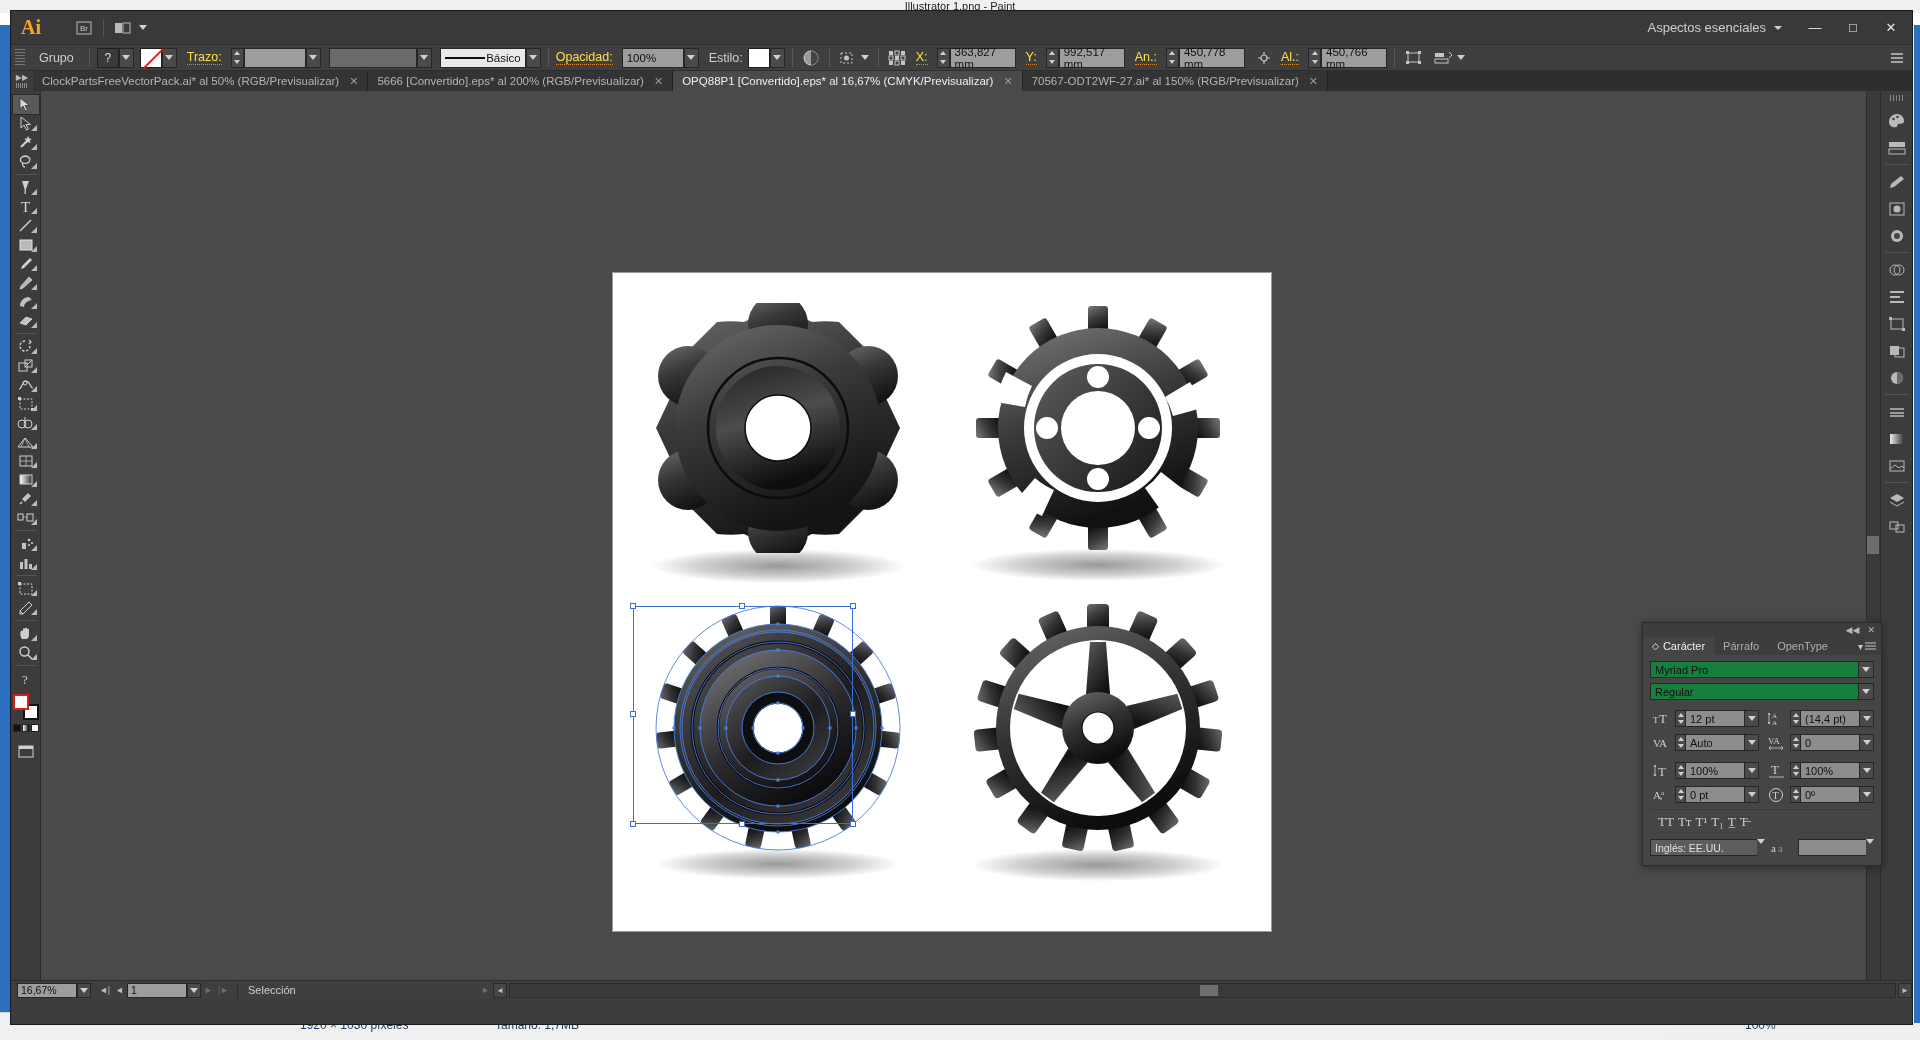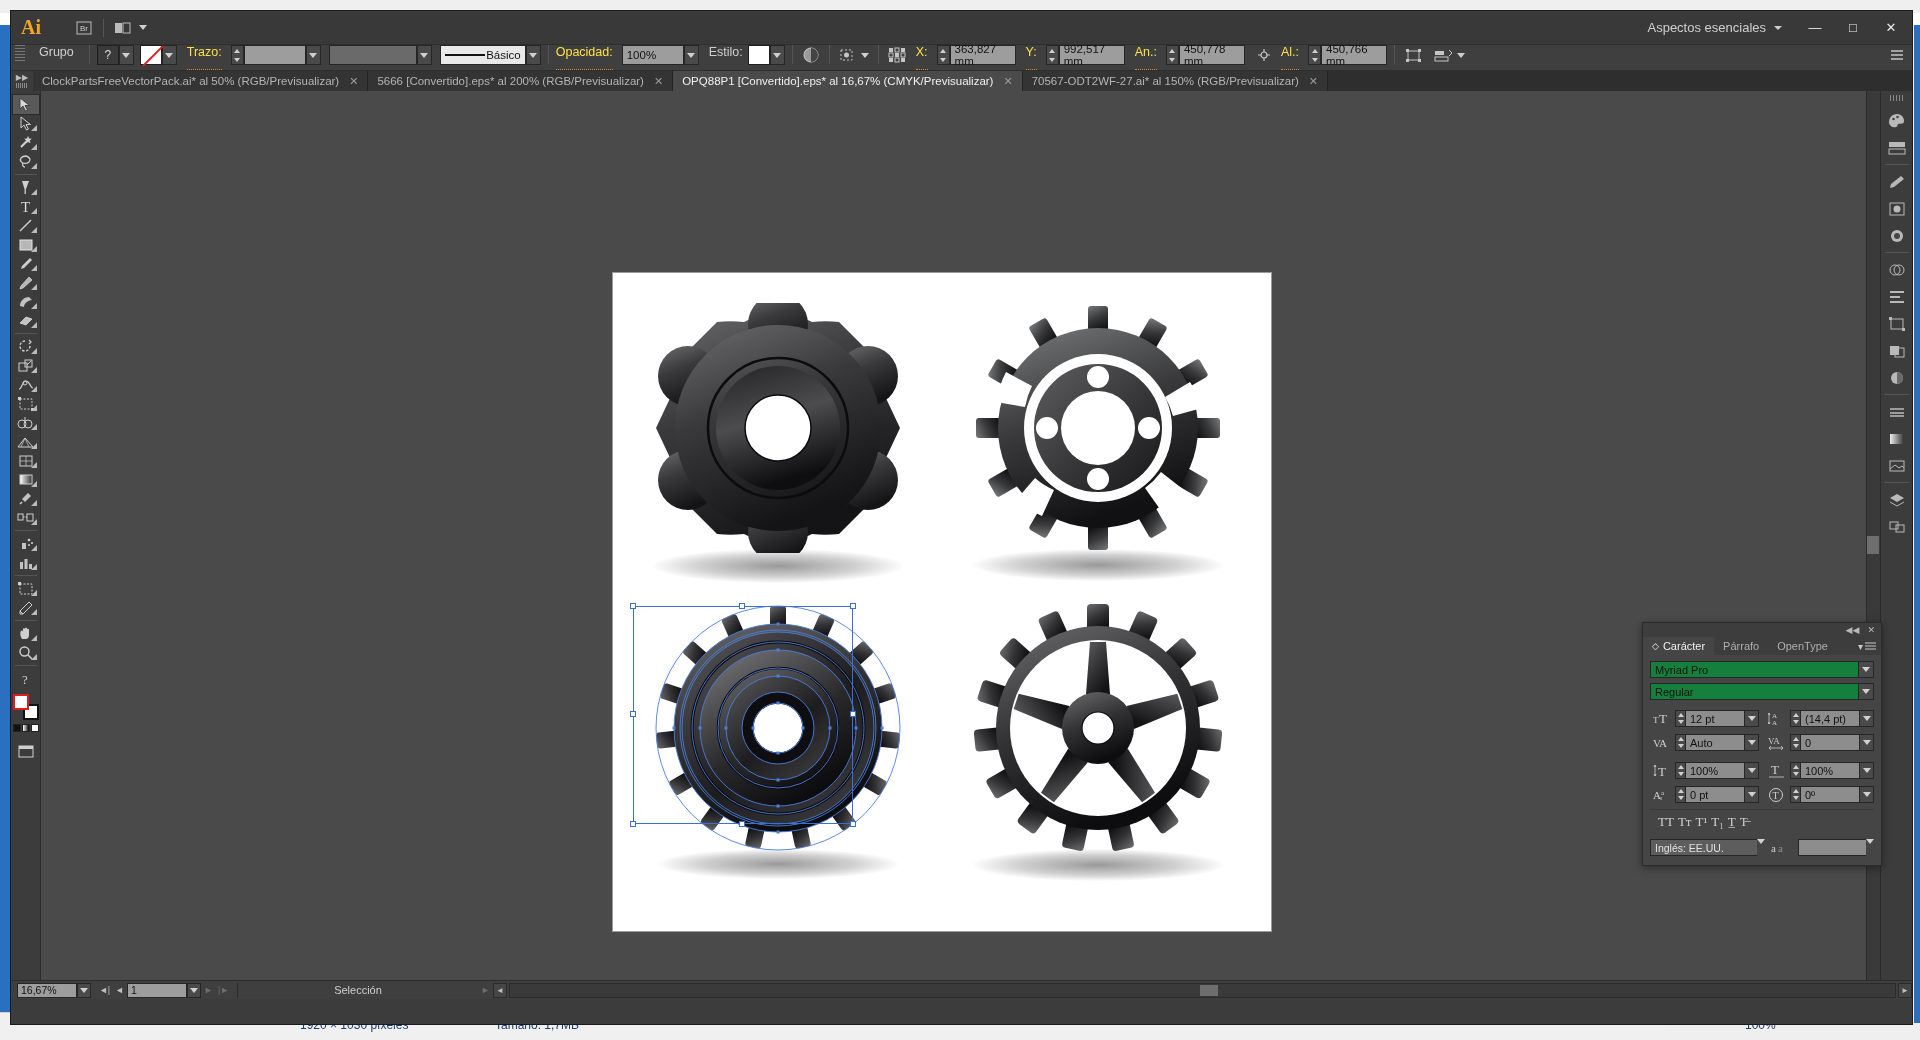--- a/index.html
+++ b/index.html
@@ -35,21 +35,21 @@
   .ws-label { color:#cfcfcf; font-size:13px; padding:0 8px; }
   .ws-caret { border-left:4px solid transparent; border-right:4px solid transparent; border-top:4px solid #cfcfcf; margin-right:14px;}
   .wbtn { width:38px; height:26px; display:flex; align-items:center; justify-content:center; color:#e8e8e8; font-size:13px;}
   .sep-v { width:1px; height:18px; background:#555; margin:0 4px;}
 
   .doc-icons { display:flex; align-items:center; gap:4px; padding:0 8px;}
   .docicon { width:22px;height:20px; display:flex;align-items:center;justify-content:center;}
 
   
   .controlbar { height:27px; background:#3f3f3f; border-top:1px solid #2e2e2e; border-bottom:1px solid #2e2e2e;
-                display:flex; padding-left:4px; gap:0; }
+                display:flex; align-items:center; padding-left:4px; gap:0; }
   .grip { width:10px; height:18px; margin-right:6px;
           background:repeating-linear-gradient(to bottom,#777 0 1px,transparent 1px 3px);}
   .cb-label { color:#cfcfcf; font-size:12.5px; padding:0 8px; white-space:nowrap;}
   .cb-label.orange { color:#fde047; border-bottom:1px dotted #e08a2e; padding:0; margin-right:5px;}
   .swatch-box { width:22px;height:20px;background:#3a3a3a;border:1px solid #1f1f1f; display:flex;align-items:center;justify-content:center;
                 color:#dcdcdc; font-size:12px;}
   .swatch-white { background:#fff; position:relative; }
   .nonebox { width:22px;height:20px;background:#fff;border:1px solid #1f1f1f; position:relative;}
   .nonebox:after{ content:""; position:absolute; left:-2px; top:50%; width:28px; height:2px; background:#e01b1b;
                   transform:rotate(-45deg); transform-origin:center;}
@@ -162,20 +162,21 @@
   .sb-hscroll{ flex:1; height:15px; background:#3a3a3a; position:relative; margin:0 2px; border:1px solid #2b2b2b;}
   .sb-hthumb{ position:absolute; left:690px; top:1px; width:18px; height:11px; background:#6e6e6e;}
   .sb-arrow{ width:14px;height:15px;background:#454545;border:1px solid #2b2b2b;display:flex;align-items:center;justify-content:center;color:#bdbdbd;font-size:8px;}
 </style>
 </head>
 <body>
 
 <div id="paint-host">
   <div id="paint-left-strip"></div>
   <div id="paint-right-edge"></div>
+  <div id="paint-title">Illustrator 1.png - Paint</div>
   <div id="paint-ribbon"></div>
   <div id="paint-bottom">
     <span class="pb-item" style="left:300px">1920 × 1030 píxeles</span>
     <span class="pb-item" style="left:495px">Tamaño: 1,7MB</span>
     <span class="pb-item" style="left:1745px">100%</span>
   </div>
 </div>
 
 <div id="ai">
 
@@ -939,21 +940,21 @@
     <div class="nav-btn">◄|</div>
     <div class="nav-btn">◄</div>
     <div class="sb-page">1</div>
     <div class="sb-dd">
         <div class="caret-dn"></div>
       </div>
     <div class="nav-btn dim">►</div>
     <div class="nav-btn dim">|►</div>
     <div style="width:6px"></div>
     <div style="width:1px;height:15px;background:#2b2b2b"></div>
-    <div class="sb-status" style="width:240px;text-align:center">Selección</div>
+    <div class="sb-status" style="width:240px;">Selección</div>
     <div class="nav-btn dim">►</div>
     <div class="sb-arrow">◄</div>
     <div class="sb-hscroll">
       <div class="sb-hthumb"></div>
     </div>
     <div class="sb-arrow">►</div>
   </div>
 
 </div>
 

